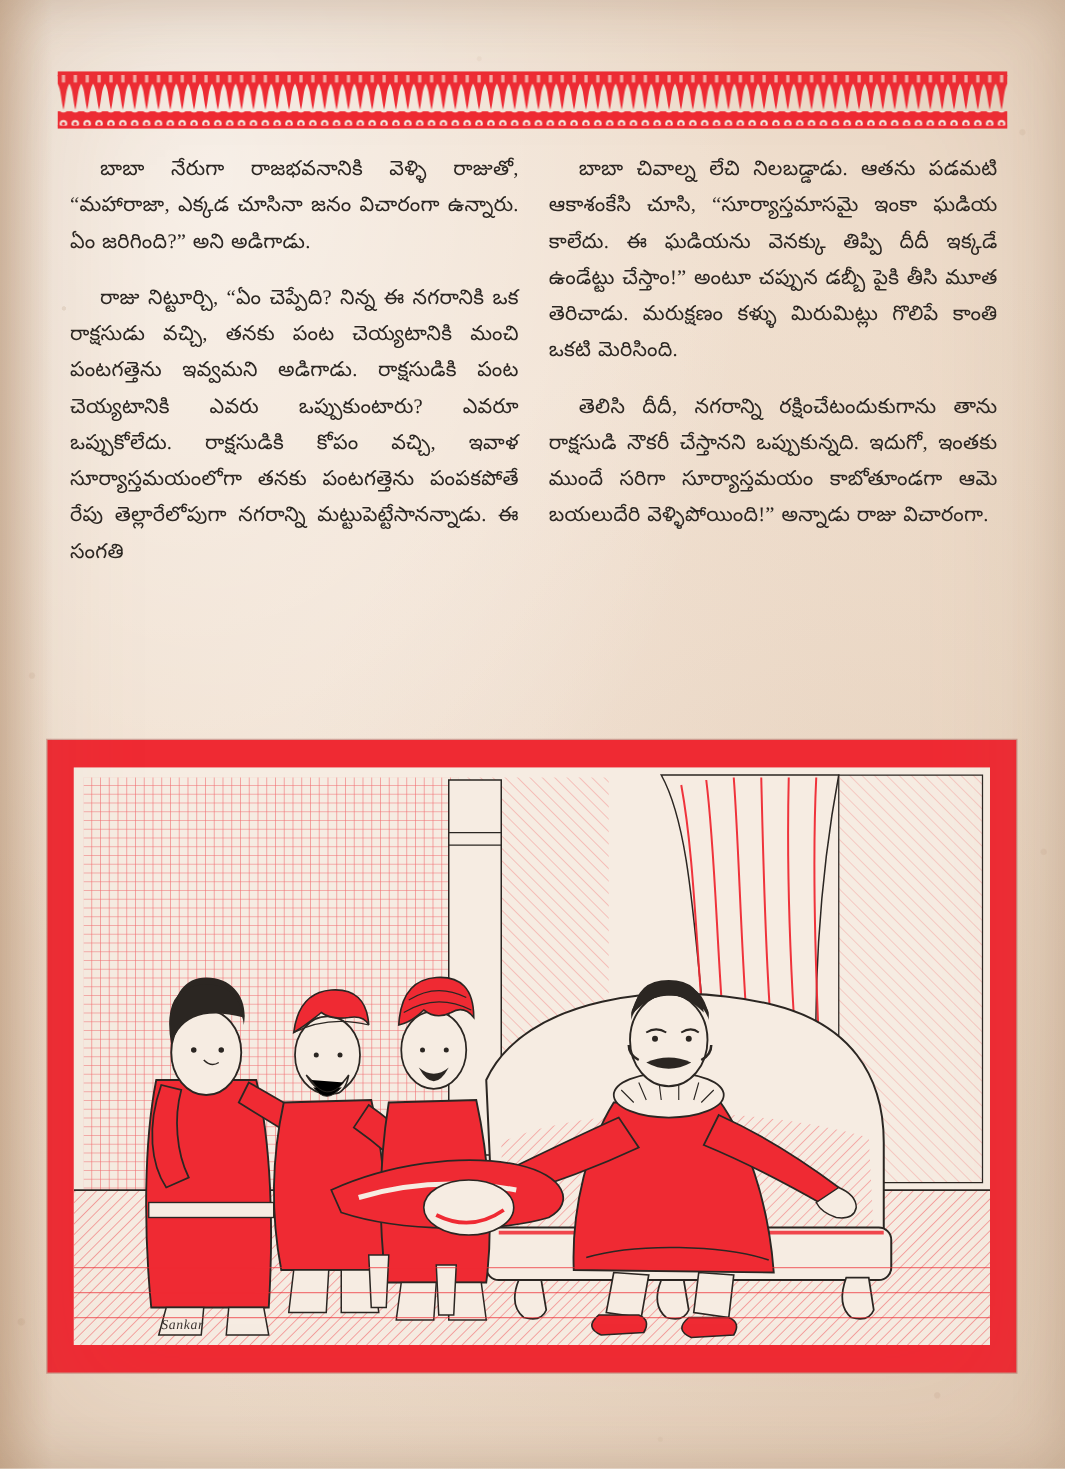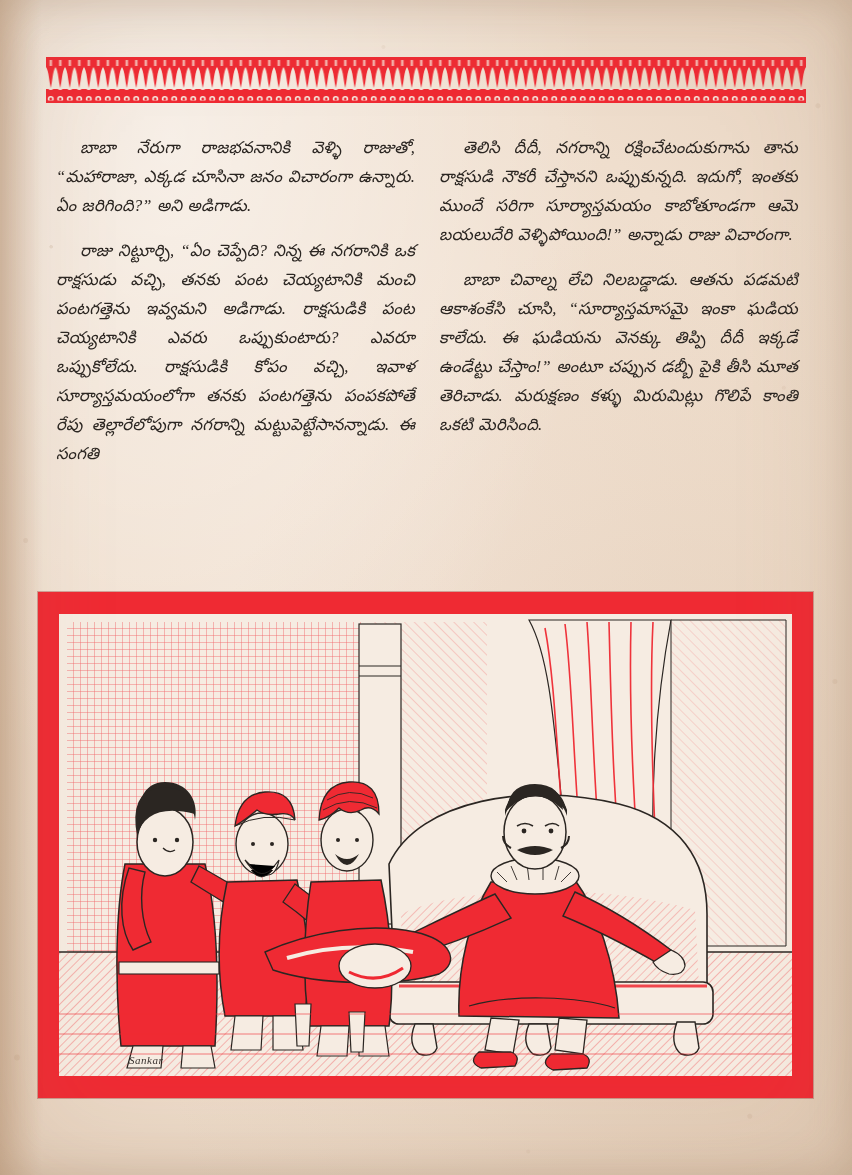--- a/index.html
+++ b/index.html
@@ -67,25 +67,24 @@
     top: 57px;
     width: 760px;
     height: 46px;
   }
   .header-band svg { display: block; width: 100%; height: 100%; }
 
   
   .columns {
     position: absolute;
     left: 56px;
-    top: 133px;
+    top: 120px;
     width: 742px;
     display: flex;
     gap: 24px;
-    font-style: italic;
   }
   .col {
     width: 359px;
   }
   .col p {
     margin: 0 0 2px 0;
     text-indent: 24px;
     text-align: justify;
     font-family: "Liberation Serif", serif;
     font-size: 16.5px;
@@ -155,22 +154,22 @@
       <rect x="0" y="43.5" width="760" height="2.5" fill="#ef2a33"></rect>
     </svg>
   </div>
 
   <div class="columns">
     <div class="col">
       <p>బాబా నేరుగా రాజభవనానికి వెళ్ళి రాజుతో, “మహారాజా, ఎక్కడ చూసినా జనం విచారంగా ఉన్నారు. ఏం జరిగింది?” అని అడిగాడు.</p>
       <p>రాజు నిట్టూర్చి, “ఏం చెప్పేది? నిన్న ఈ నగరానికి ఒక రాక్షసుడు వచ్చి, తనకు పంట చెయ్యటానికి మంచి పంటగత్తెను ఇవ్వమని అడిగాడు. రాక్షసుడికి పంట చెయ్యటానికి ఎవరు ఒప్పుకుంటారు? ఎవరూ ఒప్పుకోలేదు. రాక్షసుడికి కోపం వచ్చి, ఇవాళ సూర్యాస్తమయంలోగా తనకు పంటగత్తెను పంపకపోతే రేపు తెల్లారేలోపుగా నగరాన్ని మట్టుపెట్టేసానన్నాడు. ఈ సంగతి</p>
     </div>
     <div class="col">
+      <p>బాబా చివాల్న లేచి నిలబడ్డాడు. ఆతను పడమటి ఆకాశంకేసి చూసి, “సూర్యాస్తమాసమై ఇంకా ఘడియ కాలేదు. ఈ ఘడియను వెనక్కు తిప్పి దీదీ ఇక్కడే ఉండేట్టు చేస్తాం!” అంటూ చప్పున డబ్బీ పైకి తీసి మూత తెరిచాడు. మరుక్షణం కళ్ళు మిరుమిట్లు గొలిపే కాంతి ఒకటి మెరిసింది.</p>
       <p>తెలిసి దీదీ, నగరాన్ని రక్షించేటందుకుగాను తాను రాక్షసుడి నౌకరీ చేస్తానని ఒప్పుకున్నది. ఇదుగో, ఇంతకు ముందే సరిగా సూర్యాస్తమయం కాబోతూండగా ఆమె బయలుదేరి వెళ్ళిపోయింది!” అన్నాడు రాజు విచారంగా.</p>
-      <p>బాబా చివాల్న లేచి నిలబడ్డాడు. ఆతను పడమటి ఆకాశంకేసి చూసి, “సూర్యాస్తమాసమై ఇంకా ఘడియ కాలేదు. ఈ ఘడియను వెనక్కు తిప్పి దీదీ ఇక్కడే ఉండేట్టు చేస్తాం!” అంటూ చప్పున డబ్బీ పైకి తీసి మూత తెరిచాడు. మరుక్షణం కళ్ళు మిరుమిట్లు గొలిపే కాంతి ఒకటి మెరిసింది.</p>
     </div>
   </div>
 
   <div class="plate">
     <div class="plate-inner">
       <svg viewBox="0 0 733 462" width="733" height="462">
         <defs>
           <pattern id="hatch" width="6" height="6" patternUnits="userSpaceOnUse" patternTransform="rotate(45)">
             <rect width="6" height="6" fill="#f6ece2"></rect>
             <path d="M0,0 V6" stroke="#ef2a33" stroke-width="1.1" opacity="0.85"></path>

